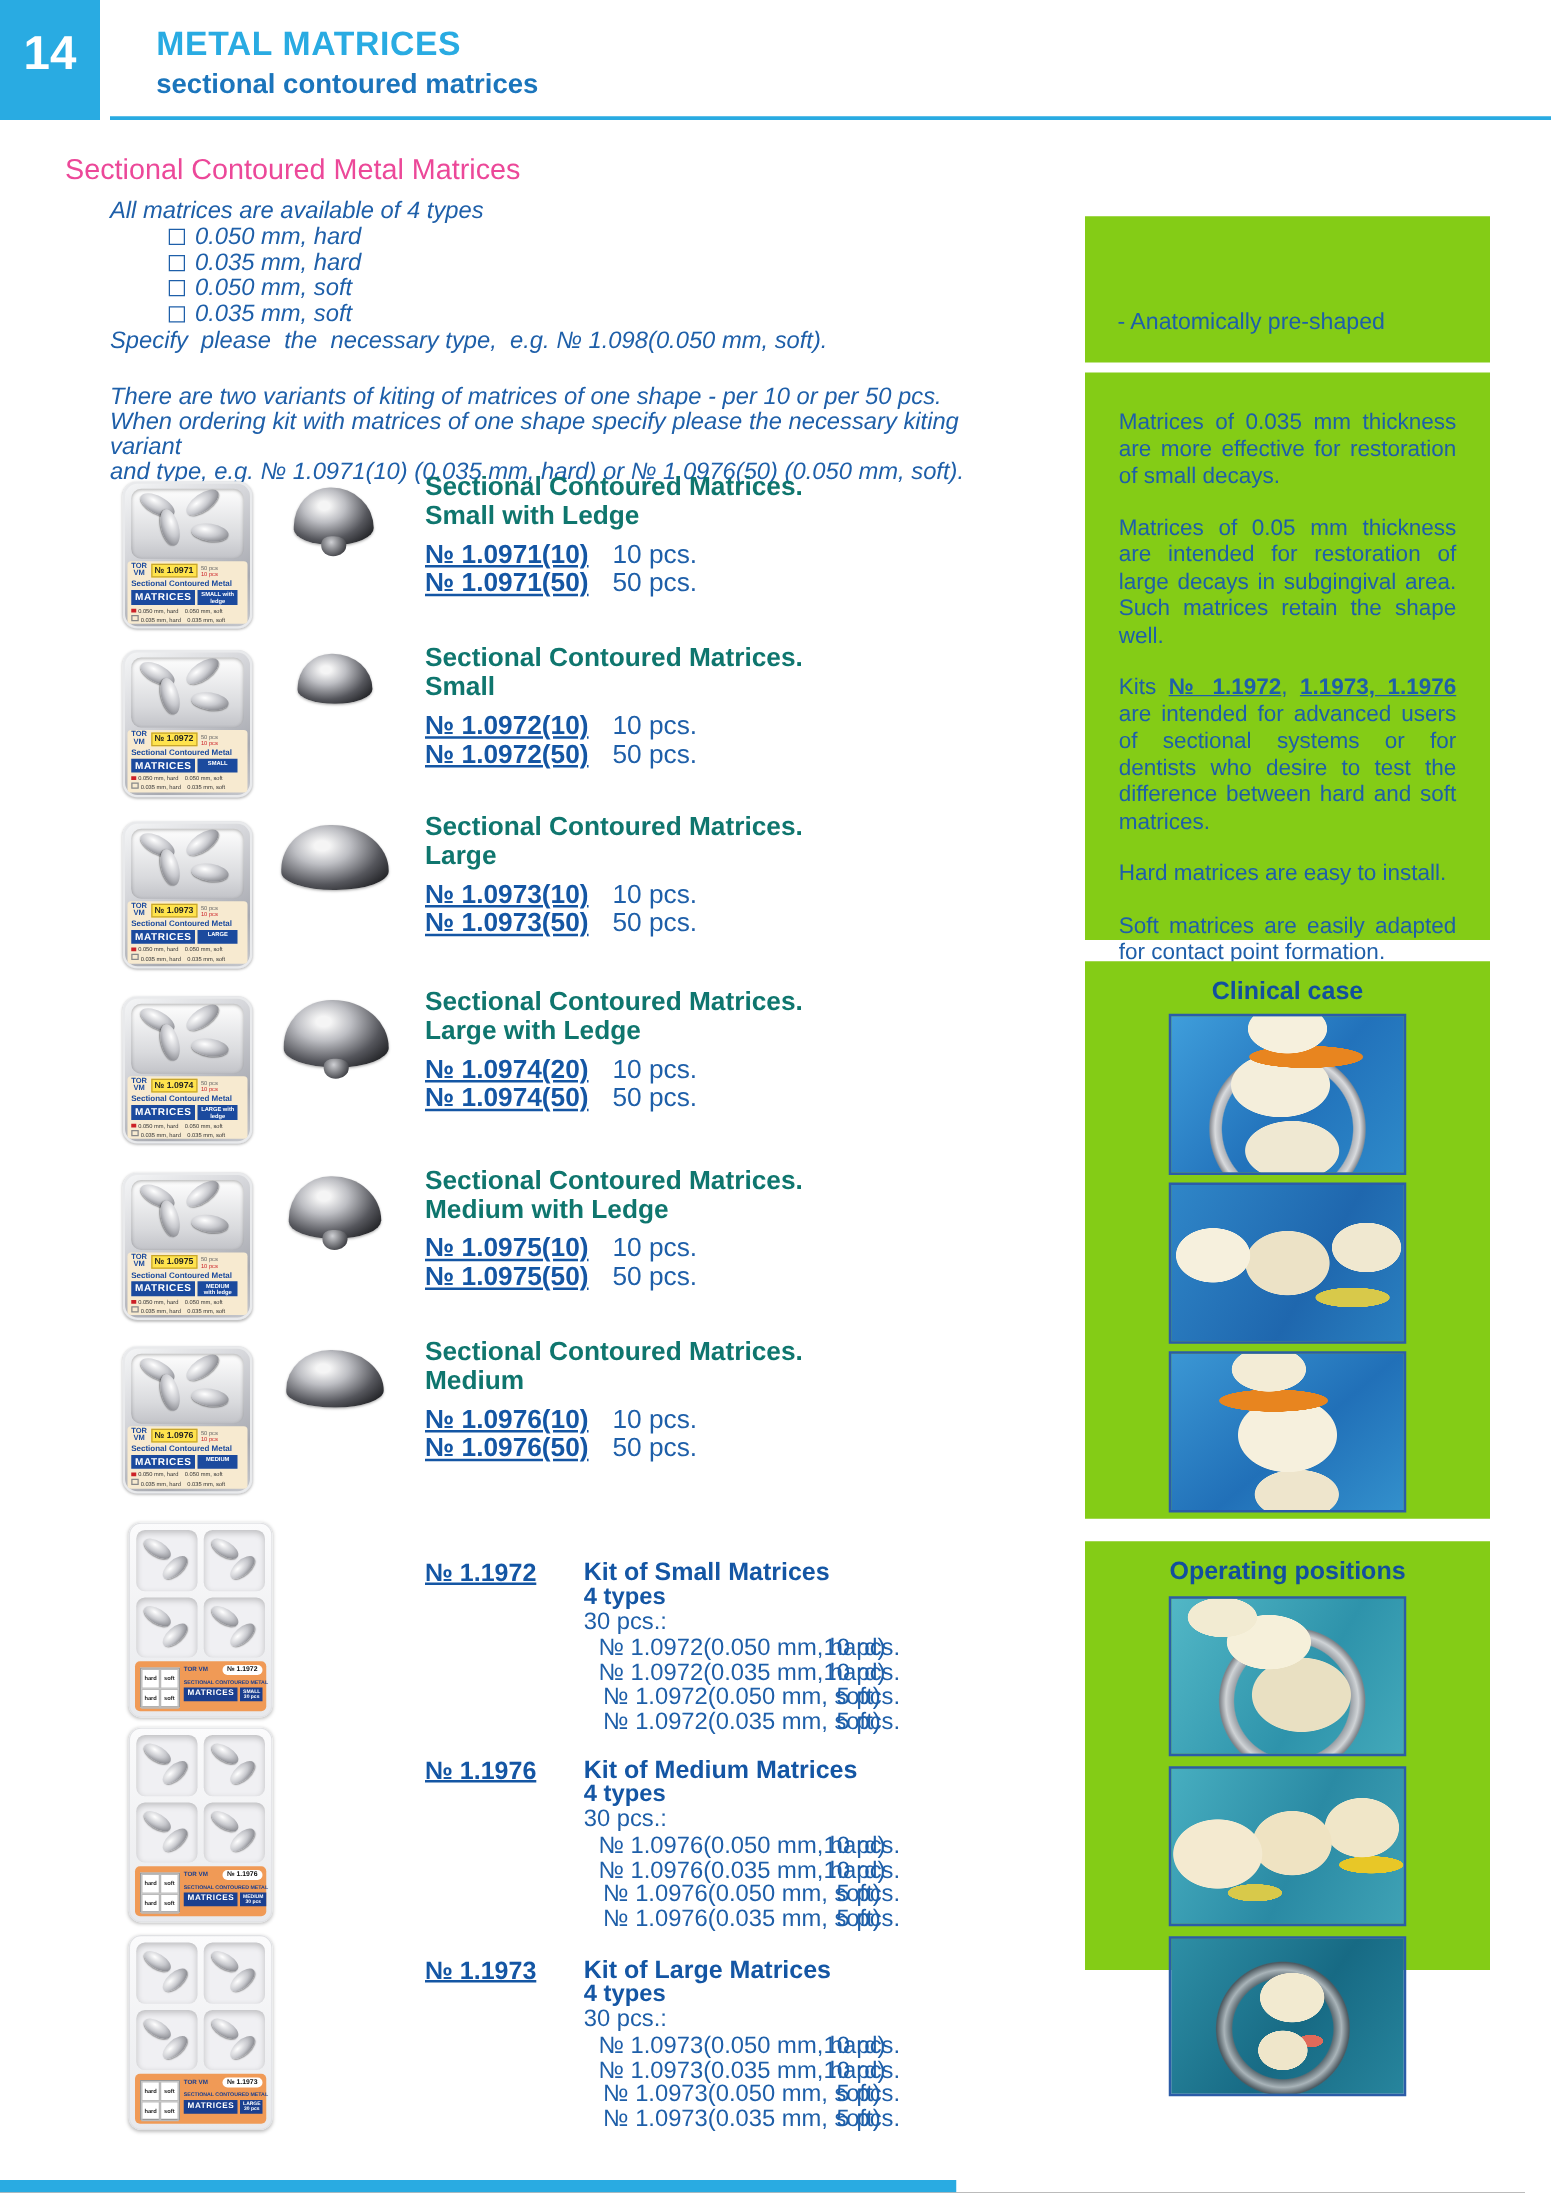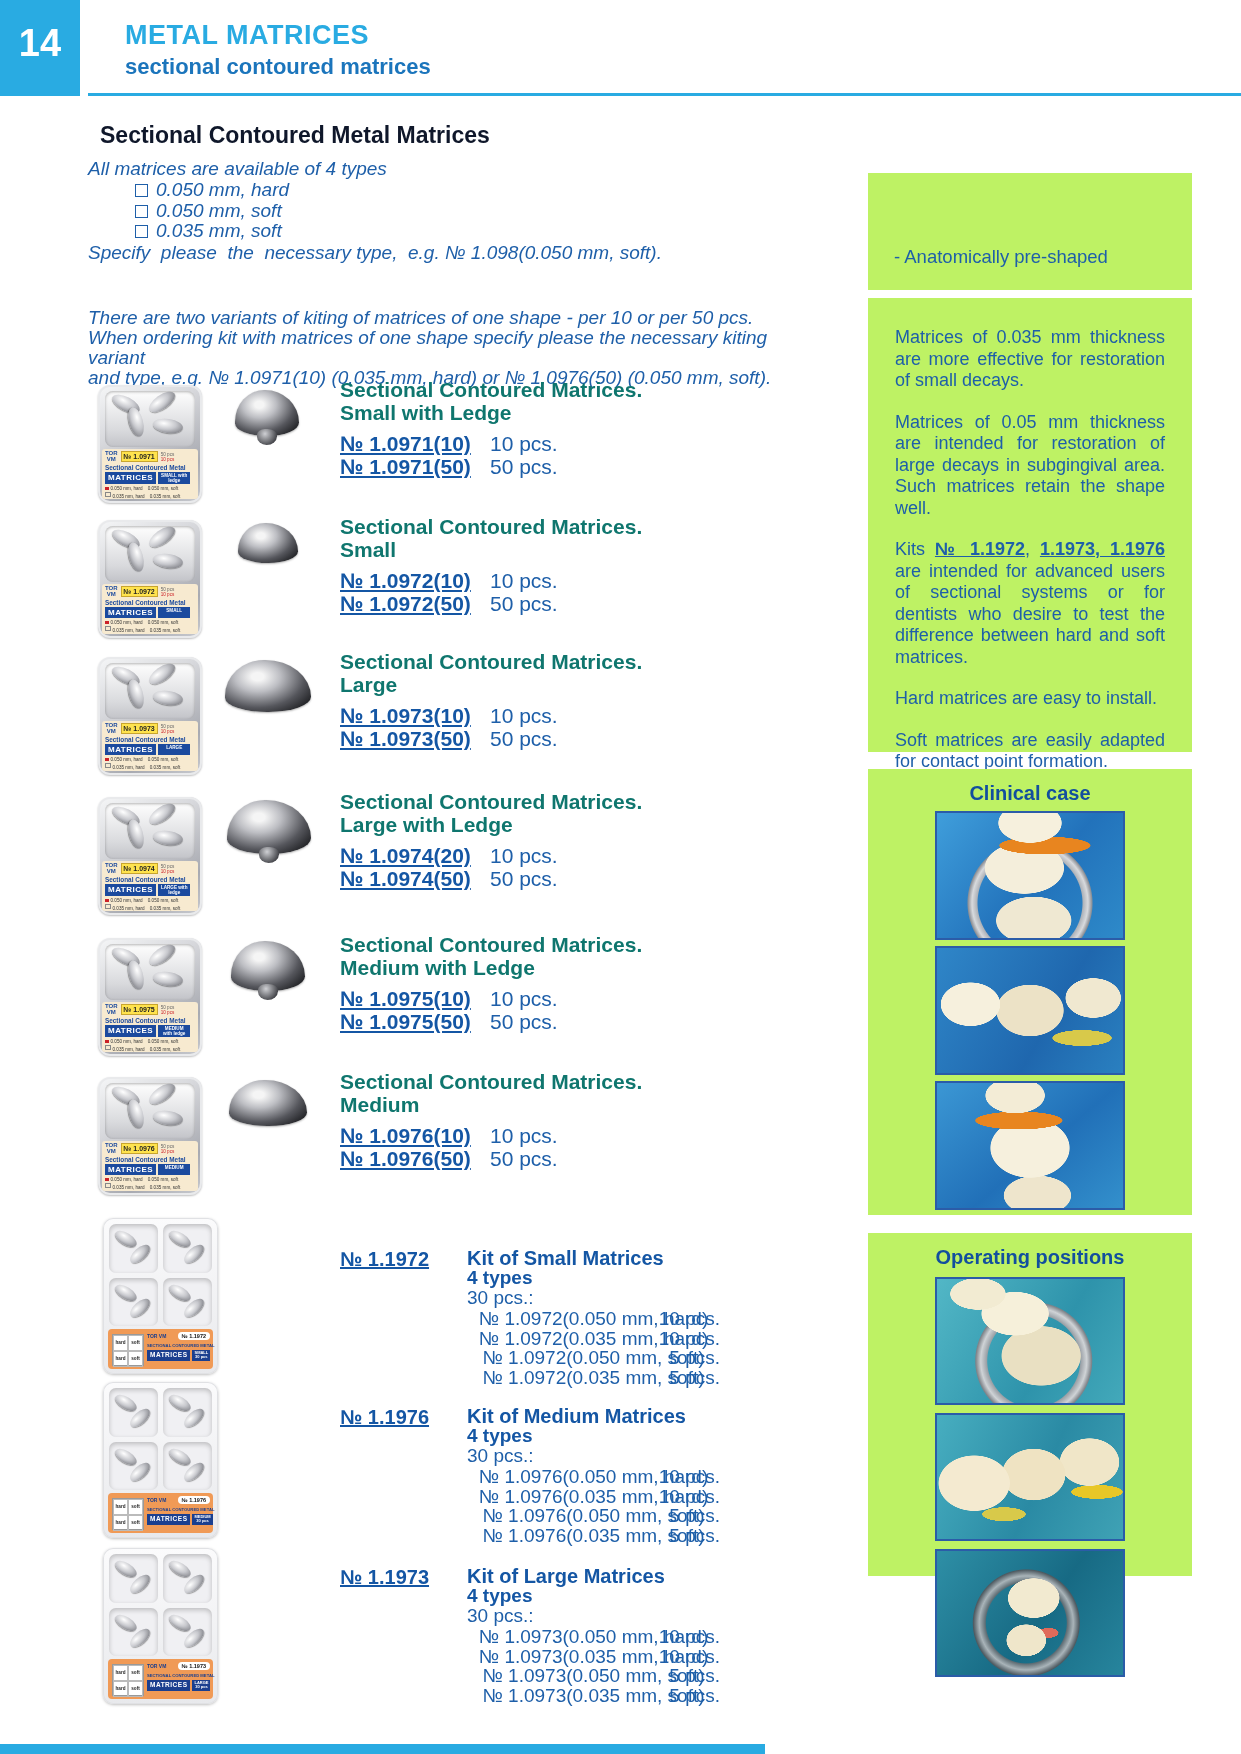--- a/index.html
+++ b/index.html
@@ -9,21 +9,21 @@
   
   .hdr-block { position:absolute; left:0; top:0; width:80px; height:96px; background:#29abe2; }
   .page-num  { position:absolute; left:0; top:22px; width:80px; text-align:center;
                font-size:38px; font-weight:bold; color:#ffffff; }
   .hdr-title { position:absolute; left:125px; top:20px; font-size:27px; font-weight:bold; color:#29abe2; letter-spacing:.5px; }
   .hdr-sub   { position:absolute; left:125px; top:54px; font-size:22px; font-weight:bold; color:#1b75bc; }
   .hdr-rule  { position:absolute; left:88px; top:93px; width:1153px; height:3px; background:#29abe2; }
   .bottom-rule { position:absolute; left:0; top:1744px; width:765px; height:10px; background:#29abe2; }
 
   
-  .main-heading { position:absolute; left:52px; top:122px; font-size:23px; font-weight:bold; color:#0f172a;margin-left:48px; }
+  .main-heading { position:absolute; left:52px; top:122px; font-size:23px; font-weight:normal; color:#ec4899; }
   .intro  { position:absolute; left:88px; top:158px; width:690px; color:#1e5fa9; font-style:italic; font-size:19px; }
   .intro-line { line-height:22px; }
   .type-list { margin-left:47px; }
   .type-item { line-height:20.5px; }
   .cb { display:inline-block; width:11px; height:11px; border:1.5px solid #1e5fa9; margin-right:8px; position:relative; top:1px; }
   .prewrap { white-space:pre-wrap; }
   .intro2 { position:absolute; left:88px; top:308px; width:700px; color:#1e5fa9; font-style:italic; font-size:19px; }
   .intro2 div { line-height:20px; }
 
   
@@ -109,21 +109,21 @@
   .tl-row1 { display:flex; justify-content:space-between; align-items:center; }
   .tl-brand { font-size:5px; font-weight:bold; color:#1b3f8f; line-height:5px; }
   .tl-code { background:#fff; border-radius:6px; font-size:5.5px; font-weight:bold; color:#111; padding:1px 4px; white-space:nowrap; }
   .tl-line { font-size:4.2px; font-weight:bold; color:#1b3f8f; margin-top:2.5px; white-space:nowrap; }
   .tl-row3 { display:flex; gap:2px; margin-top:2px; }
   .tl-word { background:#1b3f8f; color:#fff; font-size:6.5px; font-weight:bold; padding:1px 3px; letter-spacing:.5px; }
   .tl-size { background:#1b3f8f; color:#fff; font-size:4px; line-height:4.6px; font-weight:bold; padding:1px 2px;
           text-align:center; width:26px; box-sizing:border-box; }
 
   
-  .sb-box { position:absolute; left:868px; width:324px; background:#bef264; box-sizing:border-box; }
+  .sb-box { position:absolute; left:868px; width:324px; background:#84cc16; box-sizing:border-box; }
   .sb-features { top:173px; height:117px; padding:30px 20px 0 26px; font-size:18.5px; color:#1e5fa9; line-height:21.5px; }
   .sb-info { top:298px; height:454px; padding:29px 27px 0; font-size:18px; color:#1e5fa9; line-height:21.5px; text-align:justify; }
   .sb-info p { margin:0 0 20px; }
   .ul { font-weight:bold; text-decoration:underline; }
   .sb-photo-box { padding-top:12px; }
   .sb-clinical { top:769px; height:446px; }
   .sb-operating { top:1233px; height:343px; }
   .sb-heading { text-align:center; font-size:20px; font-weight:bold; color:#124f9e; line-height:24px; }
 
   .photo { width:186px; height:125px; border:2px solid #2b5ca8; margin:6px auto 0; box-sizing:content-box; }
@@ -179,20 +179,21 @@
   <div class="hdr-sub">sectional contoured matrices</div>
   <div class="hdr-rule"></div>
   <div class="bottom-rule"></div>
 
   <div class="main-heading">Sectional Contoured Metal Matrices</div>
 
   <div class="intro">
     <div class="intro-line">All matrices are available of 4 types</div>
     <div class="type-list">
       <div class="type-item"><span class="cb"></span><span>0.050 mm, hard</span></div>
+      <div class="type-item"><span class="cb"></span><span>0.035 mm, hard</span></div>
       <div class="type-item"><span class="cb"></span><span>0.050 mm, soft</span></div>
       <div class="type-item"><span class="cb"></span><span>0.035 mm, soft</span></div>
     </div>
     <div class="intro-line prewrap">Specify  please  the  necessary type,  e.g. № 1.098(0.050 mm, soft).</div>
   </div>
 
   <div class="intro2">
     <div>There are two variants of kiting of matrices of one shape - per 10 or per 50 pcs.</div>
     <div>When ordering kit with matrices of one shape specify please the necessary kiting variant</div>
     <div>and type, e.g. № 1.0971(10) (0.035 mm, hard) or № 1.0976(50) (0.050 mm, soft).</div>

